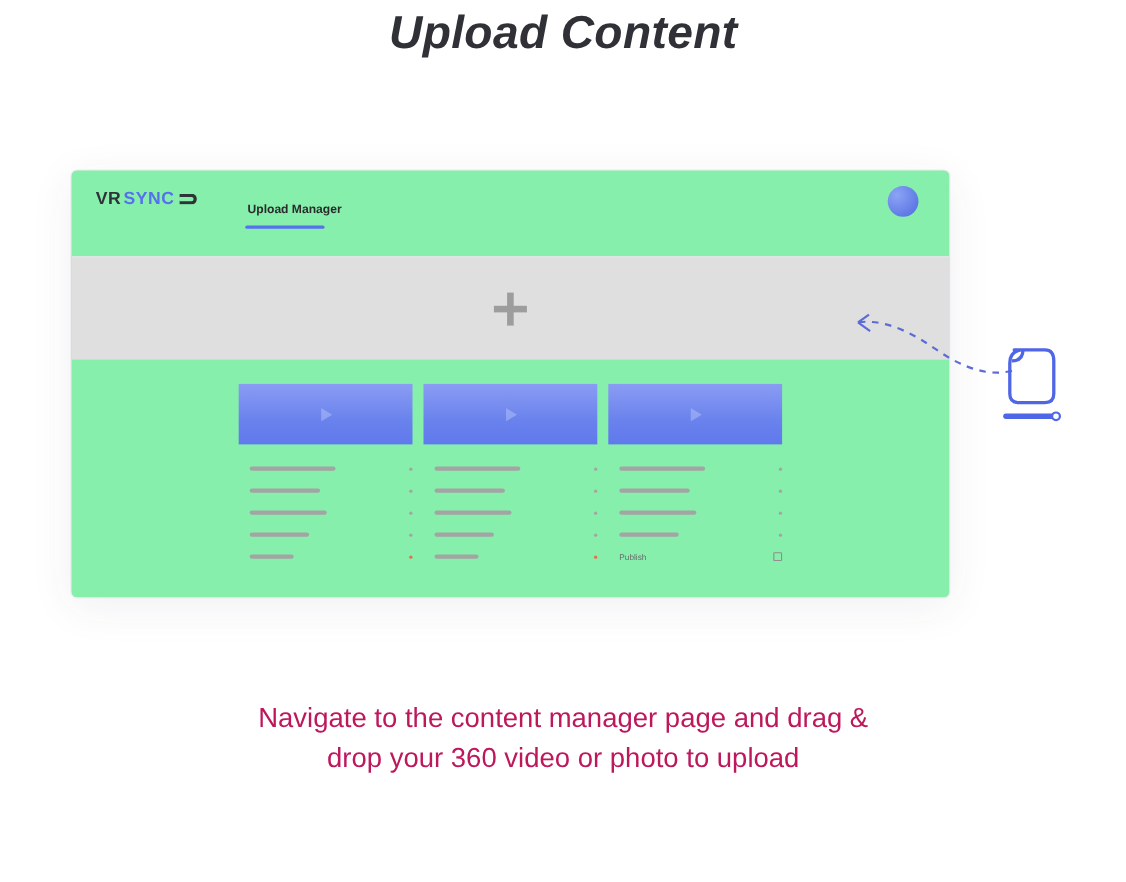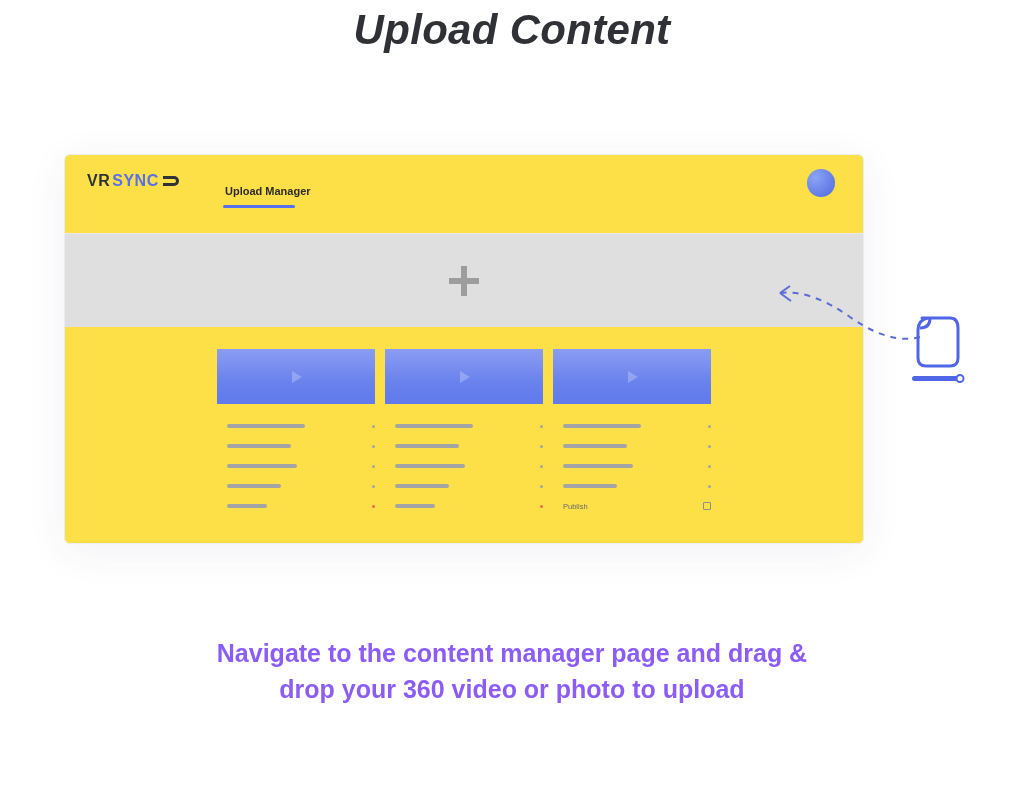--- a/index.html
+++ b/index.html
@@ -21,21 +21,21 @@
     margin-top: 100px;
     height: 450px;
   }
 
   .app-card {
     position: absolute;
     left: 64px;
     top: 0;
     width: 800px;
     height: 390px;
-    background: #fde047;
+    background: #86efac;
     border: 1px solid #ececec;
     border-radius: 6px;
     box-shadow: 0 8px 40px rgba(50,50,93,0.07);
     overflow: hidden;
   }
 
   
   .topbar {
     height: 70px;
     display: flex;
@@ -172,22 +172,22 @@
     top: 162px;
   }
 
   .description {
     position: absolute;
     left: 0; right: 0;
     top: 635px;
     text-align: center;
     font-size: 25px;
     line-height: 1.45;
-    color: #8b5cf6;
-    font-weight: 700;
+    color: #be185d;
+    font-weight: 400;
     padding: 0 210px;
   }
 </style>
 </head>
 <body>
 
 <div class="page">
 
   <h1 class="heading">Upload Content</h1>
 

